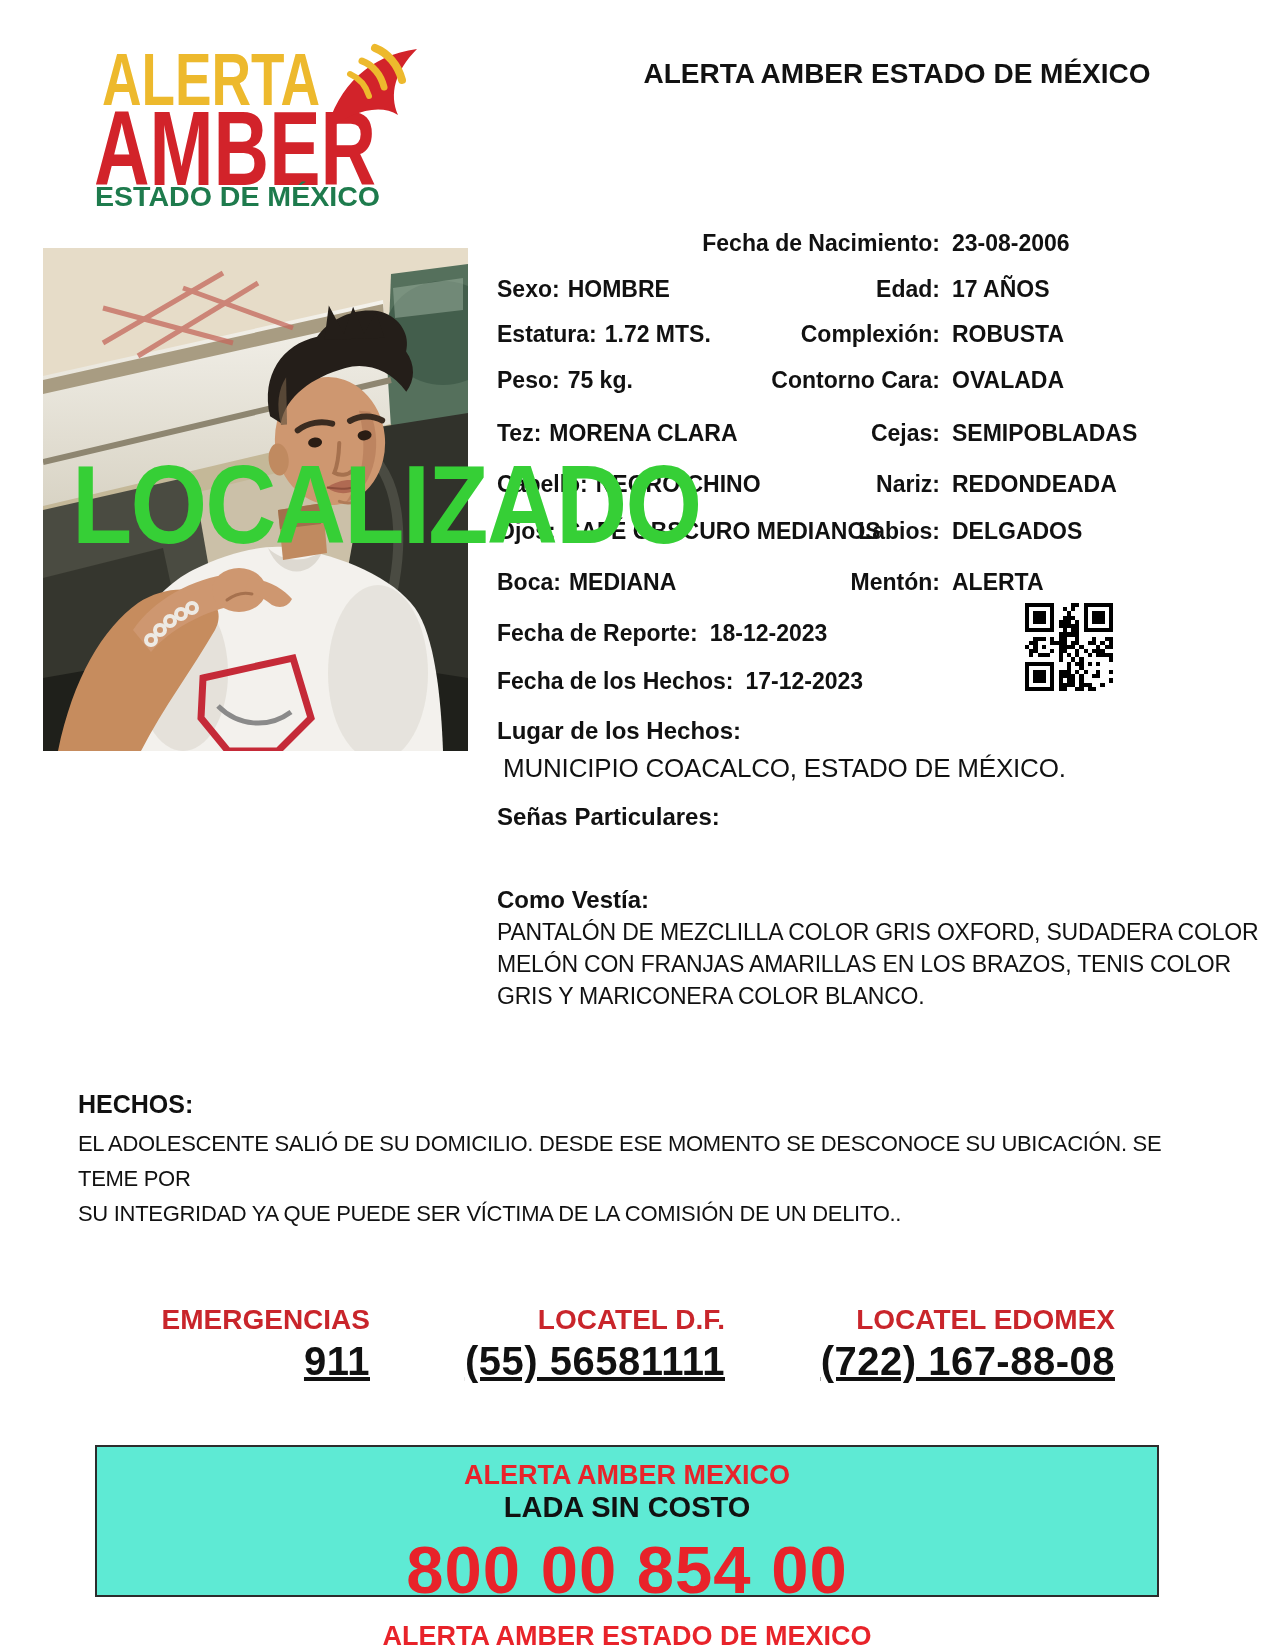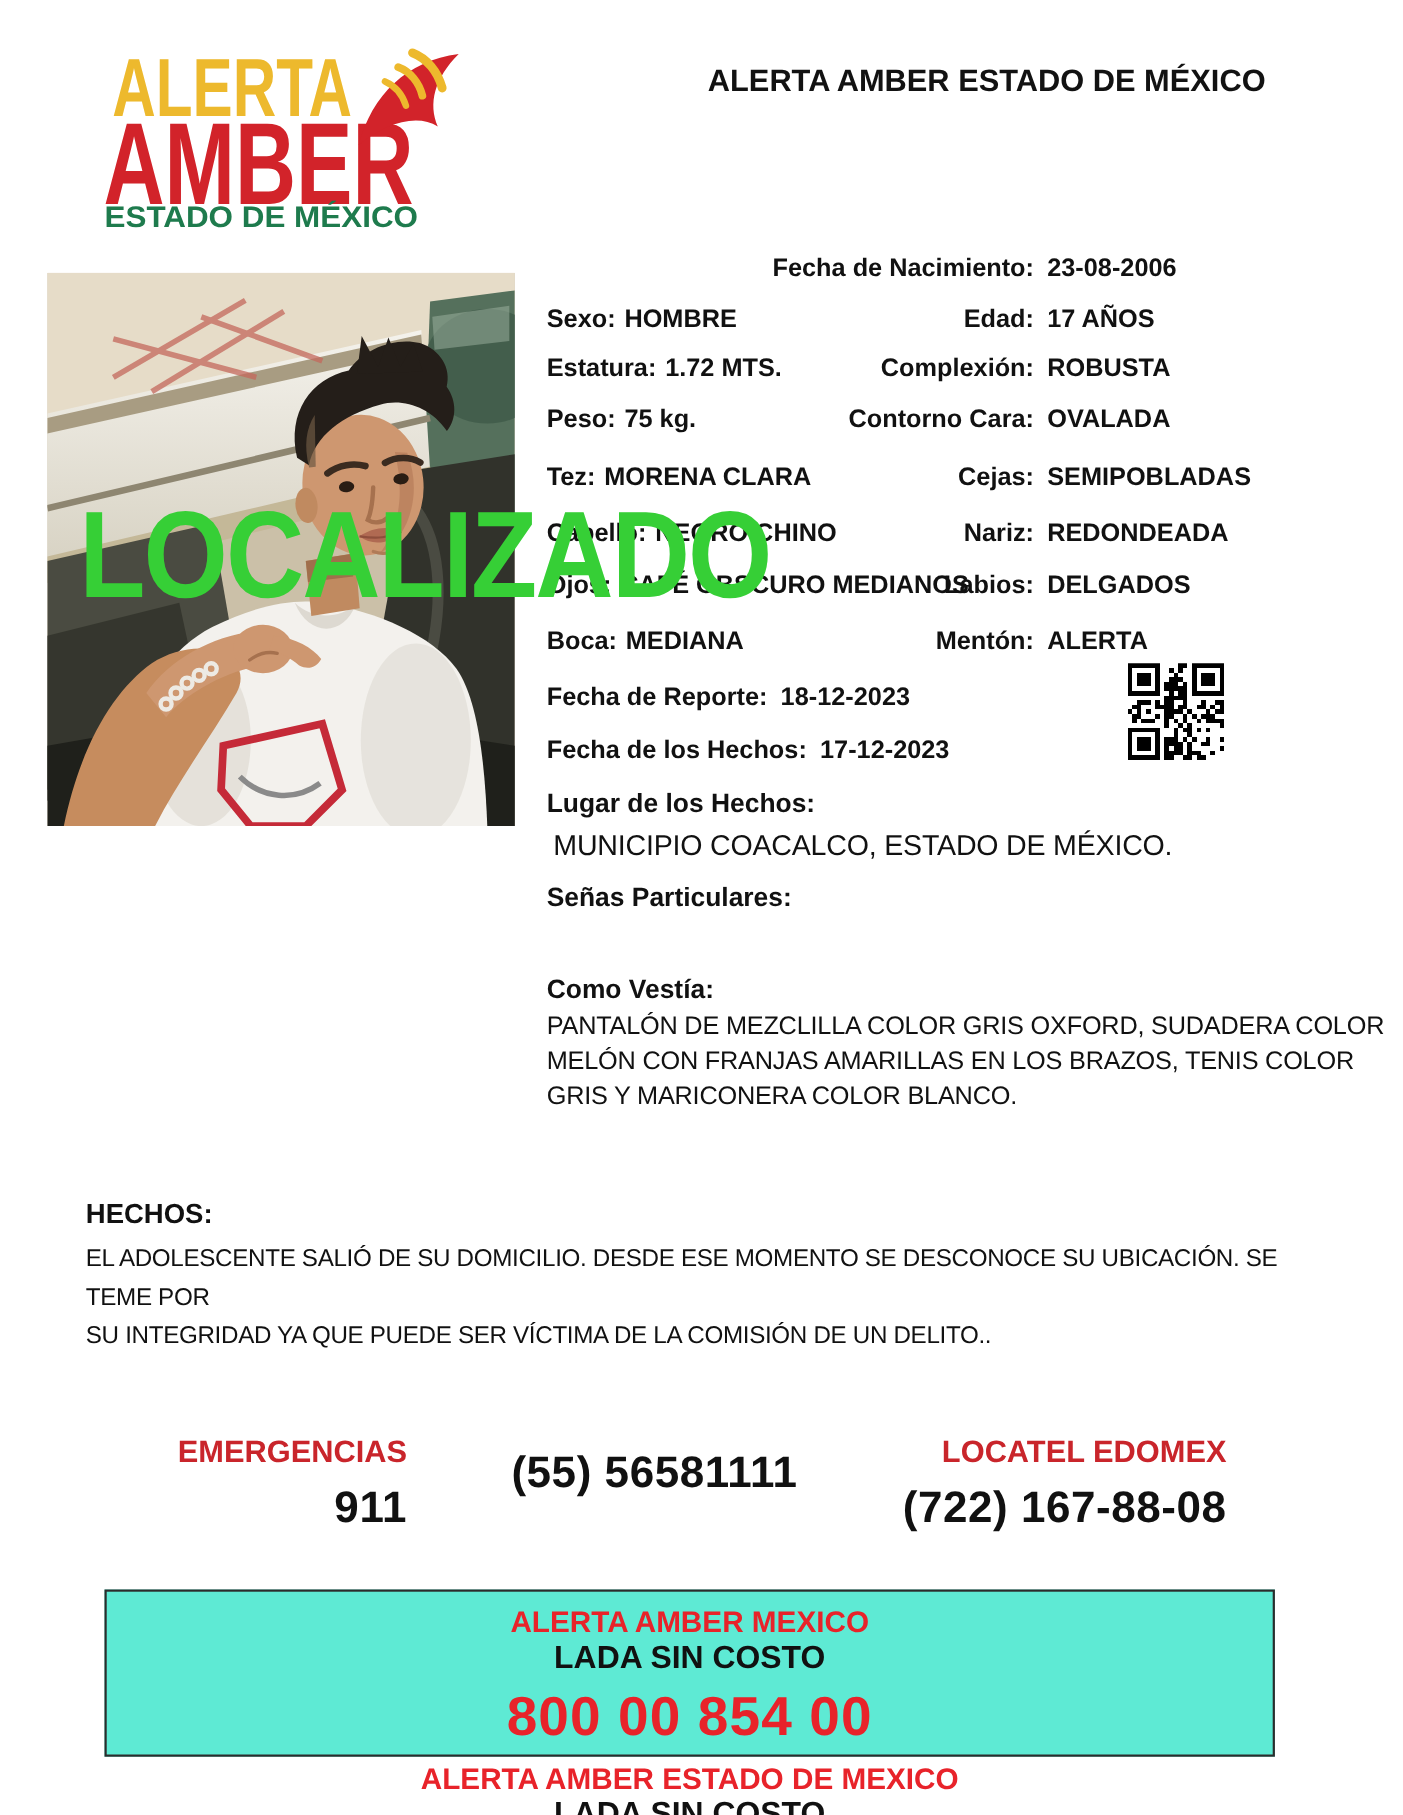--- a/index.html
+++ b/index.html
@@ -33,30 +33,30 @@
   .seclab{left:497px;font-weight:bold;font-size:24px;}
   .sectext{left:497px;font-weight:normal;font-size:22px;letter-spacing:-0.2px;line-height:28px;}
   .lugar-val{left:503px;font-size:26px;letter-spacing:-0.2px;}
   .vestia-line{left:497px;font-size:23px;letter-spacing:-0.2px;line-height:31px;}
   
   .hechos-lab{left:78px;top:1090px;font-weight:bold;font-size:25px;}
   .hechos-text{left:78px;top:1126px;width:1105px;font-size:22px;letter-spacing:-0.3px;line-height:35px;}
   
   .ecol{top:1304px;text-align:right;}
   .ecol .et{color:#C9252B;font-weight:bold;font-size:28px;}
-  .ecol .en{color:#111;font-weight:bold;font-size:40px;margin-top:13px;letter-spacing:0.5px;}
+  .ecol .en{color:#111;font-weight:bold;font-size:40px;margin-top:3px;letter-spacing:0.5px;text-decoration:underline;}
   .ec1{left:80px;width:290px;}
   .ec2{left:415px;width:310px;}
   .ec3{left:770px;width:345px;}
   
   .fbox{left:95px;top:1445px;width:1060px;height:148px;border:2px solid #2c2c2c;display:flex;background:#5eead4;flex-direction:column;}
   .fcol{flex:1;text-align:center;padding-top:13px;}
   .fcol .ft{color:#E8232A;font-weight:bold;font-size:27px;}
   .fcol .fs{color:#111;font-weight:bold;font-size:29px;margin-top:0px;}
-  .fcol .fn{color:#E8232A;font-weight:bold;font-size:50px;margin-top:7px;letter-spacing:1px;}
+  .fcol .fn{color:#E8232A;font-weight:bold;font-size:67px;margin-top:7px;letter-spacing:1px;}
 </style>
 </head>
 <body>
 
 <div class="page">
 
   <div class="abs logo-box">
     <svg width="330" height="172" viewBox="0 0 330 172">
       <text x="10" y="67" font-size="75" font-weight="bold" fill="#EDB92D" textLength="218" lengthAdjust="spacingAndGlyphs">ALERTA</text>
       <text x="2" y="147" font-size="106" font-weight="bold" fill="#D2232A" textLength="282" lengthAdjust="spacingAndGlyphs">AMBER</text>
@@ -359,20 +359,21 @@
   <div class="abs hechos-text">
     <div>EL ADOLESCENTE  SALIÓ DE SU DOMICILIO. DESDE ESE MOMENTO SE DESCONOCE SU UBICACIÓN. SE TEME POR</div>
     <div>SU INTEGRIDAD YA QUE PUEDE SER VÍCTIMA DE LA COMISIÓN DE UN DELITO..</div>
   </div>
 
   <div class="abs ecol ec1">
     <div class="et">EMERGENCIAS</div>
     <div class="en">911</div>
   </div>
   <div class="abs ecol ec2">
+    <div class="et">LOCATEL D.F.</div>
     <div class="en">(55) 56581111</div>
   </div>
   <div class="abs ecol ec3">
     <div class="et">LOCATEL EDOMEX</div>
     <div class="en">(722) 167-88-08</div>
   </div>
 
   <div class="abs fbox">
     <div class="fcol">
       <div class="ft">ALERTA AMBER MEXICO</div>

